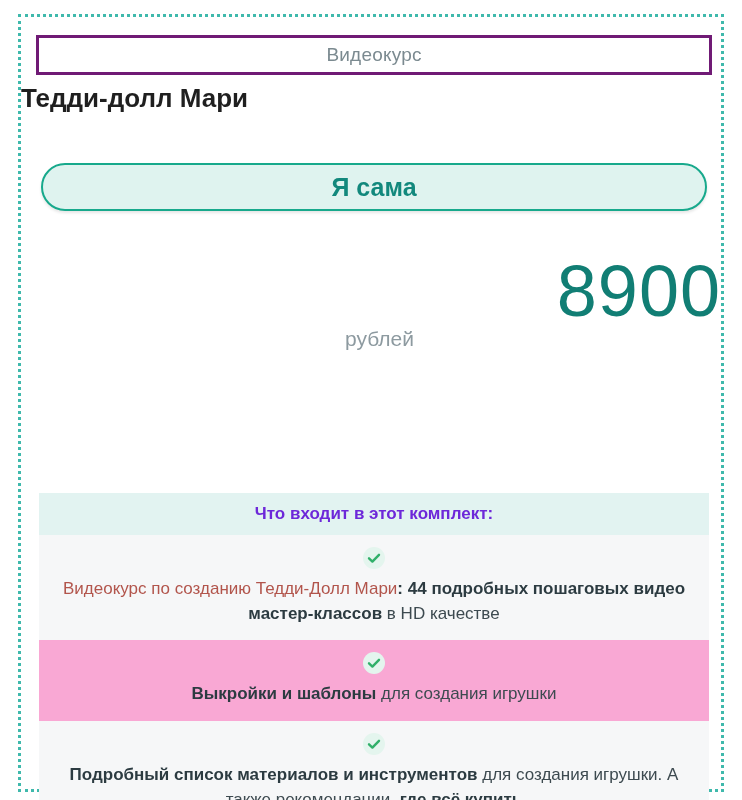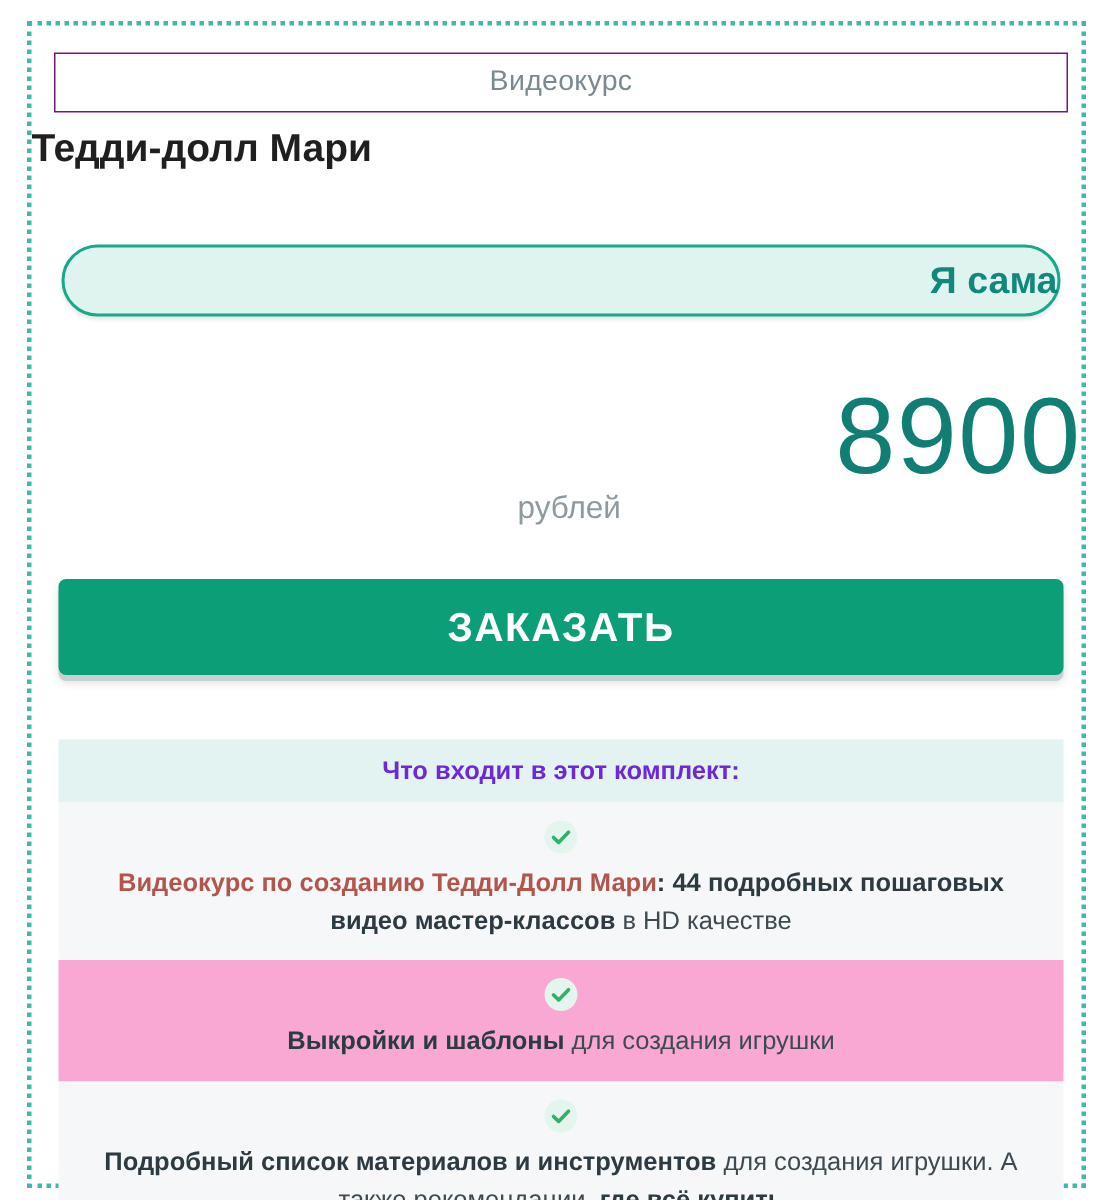--- a/index.html
+++ b/index.html
@@ -34,21 +34,21 @@
     padding: 0;
   }
 
   
   .course-box {
     position: absolute;
     left: 15px;
     top: 18px;
     width: 676px;
     height: 40px;
-    border: 1px solid #701a75;
+    border: 3px solid #701a75;
     box-sizing: border-box;
     display: flex;
     align-items: center;
     justify-content: center;
   }
   .course-box span {
     font-size: 19px;
     color: #7b8a90;
     letter-spacing: 0.2px;
   }
@@ -79,21 +79,21 @@
     left: 20px;
     top: 146px;
     width: 666px;
     height: 48px;
     border: 2px solid #17a98c;
     border-radius: 24px;
     background: #dff3ef;
     box-sizing: border-box;
     display: flex;
     align-items: center;
-    justify-content: flex-end;
+    justify-content: center;
     box-shadow: 0 2px 3px rgba(0,0,0,0.10);
   }
   .tariff-pill span {
     font-size: 25px;
     font-weight: bold;
     color: #12887c;
   }
 
   
   .price {
@@ -189,21 +189,21 @@
   .include-text {
     font-size: 17px;
     line-height: 1.45;
     color: #3d4a50;
   }
   .include-text b {
     color: #2c3b41;
   }
   .include-text .accent {
     color: #b2554c;
-    font-weight: bold;
+    font-weight: normal;
   }
 </style>
 </head>
 <body>
 
 <div class="frame">
   <div class="inner">
 
     <div class="course-box">
       <span>Видеокурс</span>
@@ -212,23 +212,20 @@
     <div class="product-title">Тедди-долл Мари</div>
 
 
     <div class="tariff-pill">
       <span>Я сама</span>
     </div>
 
     <div class="price">8900</div>
     <div class="price-unit">рублей</div>
 
-    <div class="order-btn">
-      <span>ЗАКАЗАТЬ</span>
-    </div>
 
     <div class="includes-header">
       <span>Что входит в этот комплект:</span>
     </div>
 
     <div class="includes-list">
 
       <div class="include-item alt">
         <span class="check">
           <svg width="22" height="22" viewBox="0 0 22 22">

